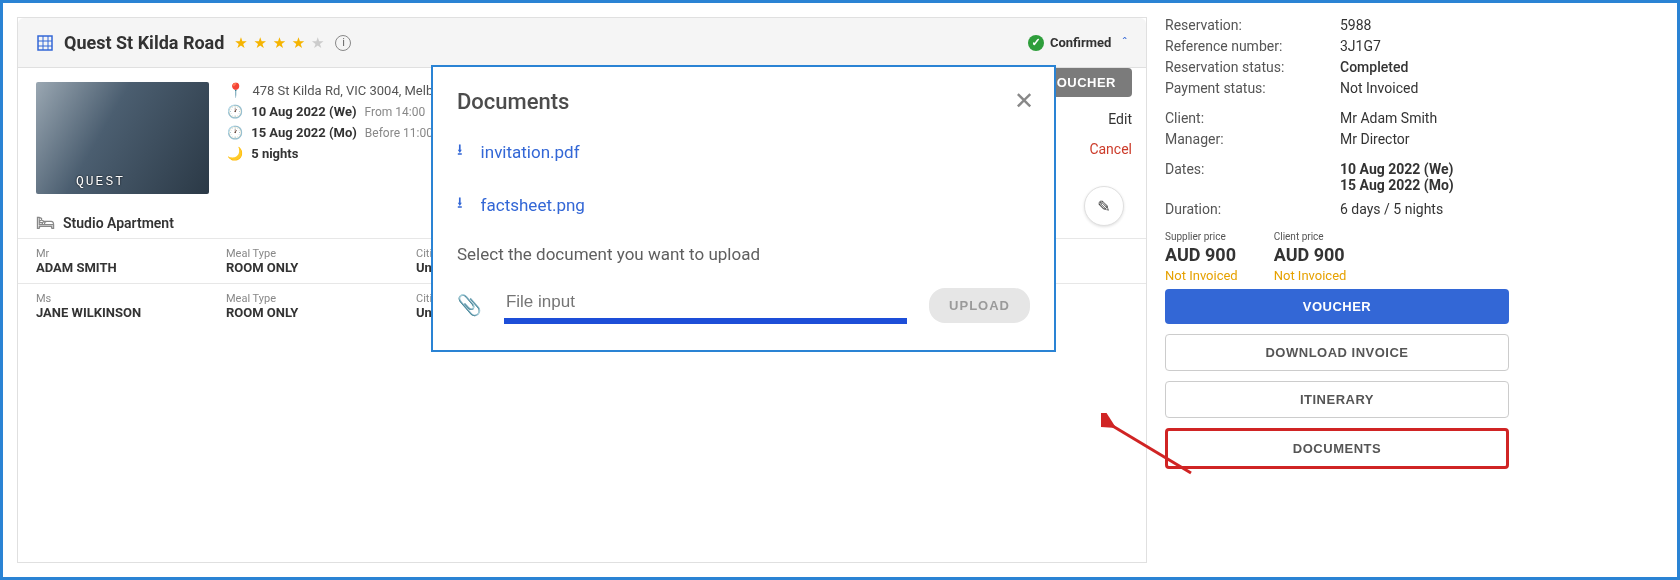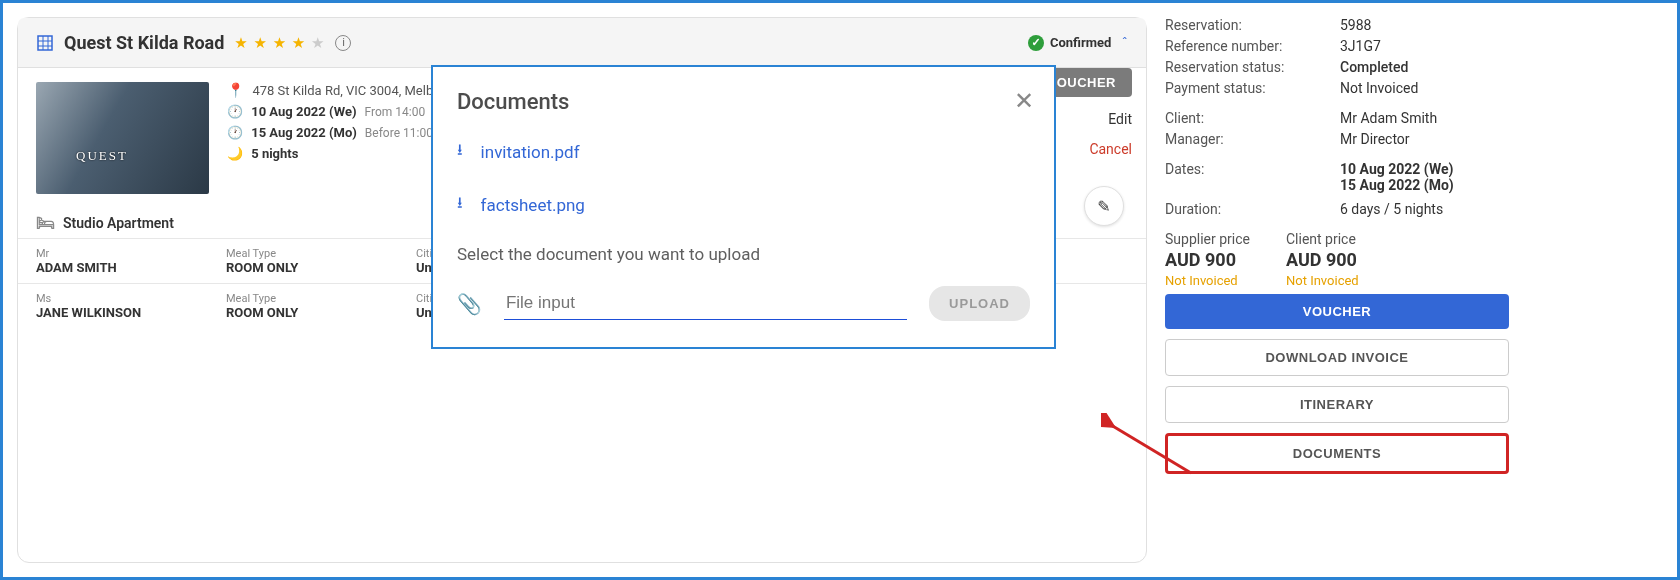--- a/index.html
+++ b/index.html
@@ -9,21 +9,21 @@
     border:3px solid #2a83d4;
     padding:14px 14px 14px 14px;
     position:relative;
     background:#fff;
   }
   .layout { display:flex; gap:18px; height:100%; }
   
   .hotel-card {
     flex:0 0 1130px;
     border:1px solid #e0e0e0;
-    border-radius:12px;
+    border-radius:0;
     background:#fff;
     overflow:visible;
     position:relative;
   }
   .hc-header {
     display:flex; align-items:center;
     padding:14px 18px;
     background:#f5f5f5;
     border-bottom:1px solid #e0e0e0;
     border-radius:6px 6px 0 0;
@@ -37,22 +37,22 @@
   .confirmed-badge { display:flex; align-items:center; gap:6px; font-size:13px; font-weight:700;}
   .check-circle { width:16px;height:16px;border-radius:50%;background:#2e9e3b;display:flex;align-items:center;justify-content:center;color:#fff;font-size:11px;font-weight:bold;}
   .caret-up { color:#3367d6; font-size:14px;}
   .hc-body { display:flex; padding:14px 18px 10px; gap:18px; position:relative;}
   .hotel-image {
     width:173px; height:112px;
     background:linear-gradient(120deg,#9aa7b2 0%,#4b5e70 40%,#2b3946 100%);
     position:relative; border-radius:2px;
   }
   .hotel-image .logo {
-    position:absolute; left:40px; bottom:30px;
-    color:#fff; font-family:Liberation Serif, serif; font-size:13px; letter-spacing:2px;
+    position:absolute; left:40px; bottom:5px;
+    color:#fff; font-family:Liberation Mono, monospace; font-size:13px; letter-spacing:2px;
     text-shadow:0 0 2px #000;
     text-align:right;
   }
   .hotel-details { flex:1; }
   .detail-line { display:flex; align-items:center; gap:8px; font-size:13px; color:#555; margin-bottom:6px;}
   .detail-line strong { color:#333; }
   .detail-line .light { color:#888; font-size:12px;}
   .pin { color:#3367d6; font-size:14px;}
   .clock { color:#555;}
   .nights { display:inline-block; }
@@ -83,21 +83,21 @@
   .guest-row .col .lbl { font-size:11px; color:#888;}
   .guest-row .col .val { font-size:13px; font-weight:700; color:#333;}
   
   .summary { flex:0 0 350px; padding:0 6px 0 0; font-size:14px; }
   .sum-row { display:flex; margin-bottom:5px; }
   .sum-row .k { flex:0 0 175px; color:#555; }
   .sum-row .v { flex:1; color:#333; }
   .sum-section { margin-bottom:14px; }
   .status-green { color:#2e9e3b; font-weight:500; }
   .price-block { display:flex; gap:36px; margin:10px 0 6px; }
-  .price-col .lbl { font-size:14px; color:#555; }
+  .price-col .lbl { font-size:10px; color:#555; }
   .price-col .amt { font-size:18px; font-weight:700; margin-top:2px;}
   .price-col .status { color:#e6a100; font-size:13px; margin-top:3px;}
   .btn {
     display:block; width:100%; padding:10px 0; text-align:center;
     font-size:13px; font-weight:700; letter-spacing:.5px;
     border-radius:4px; cursor:pointer;
     margin-bottom:10px;
   }
   .btn.primary { background:#3367d6; color:#fff; border:none;}
   .btn.outline { background:#fff; border:1px solid #ccc; color:#555;}
@@ -115,21 +115,21 @@
   .modal-title { font-size:22px; color:#4c4c4c; font-weight:500;}
   .modal-close { position:absolute; right:20px; top:20px; font-size:24px; color:#888; cursor:pointer;}
   .doc-list { margin-top:24px; }
   .doc-item { display:flex; align-items:center; gap:18px; margin-bottom:26px; font-size:17px; color:#3367d6;}
   .doc-item .dl { font-size:16px; }
   .upload-label { font-size:17px; color:#5f5f5f; margin:12px 0 22px; }
   .upload-row { display:flex; align-items:center; gap:22px; }
   .clip { color:#888; font-size:20px;}
   .file-input {
     flex:1;
-    border:none; border-bottom:1px solid #1d4ed8;
+    border:none; border-bottom:6px solid #1d4ed8;
     font-size:17px; color:#777; padding:6px 2px;
     outline:none; background:transparent;
   }
   .upload-btn {
     background:#e6e6e6; color:#9a9a9a; font-weight:700;
     border:none; padding:10px 20px; border-radius:16px;
     letter-spacing:1px; font-size:13px;
   }
   
   .annot-arrow { position:absolute; left:1098px; top:410px; pointer-events:none;}

